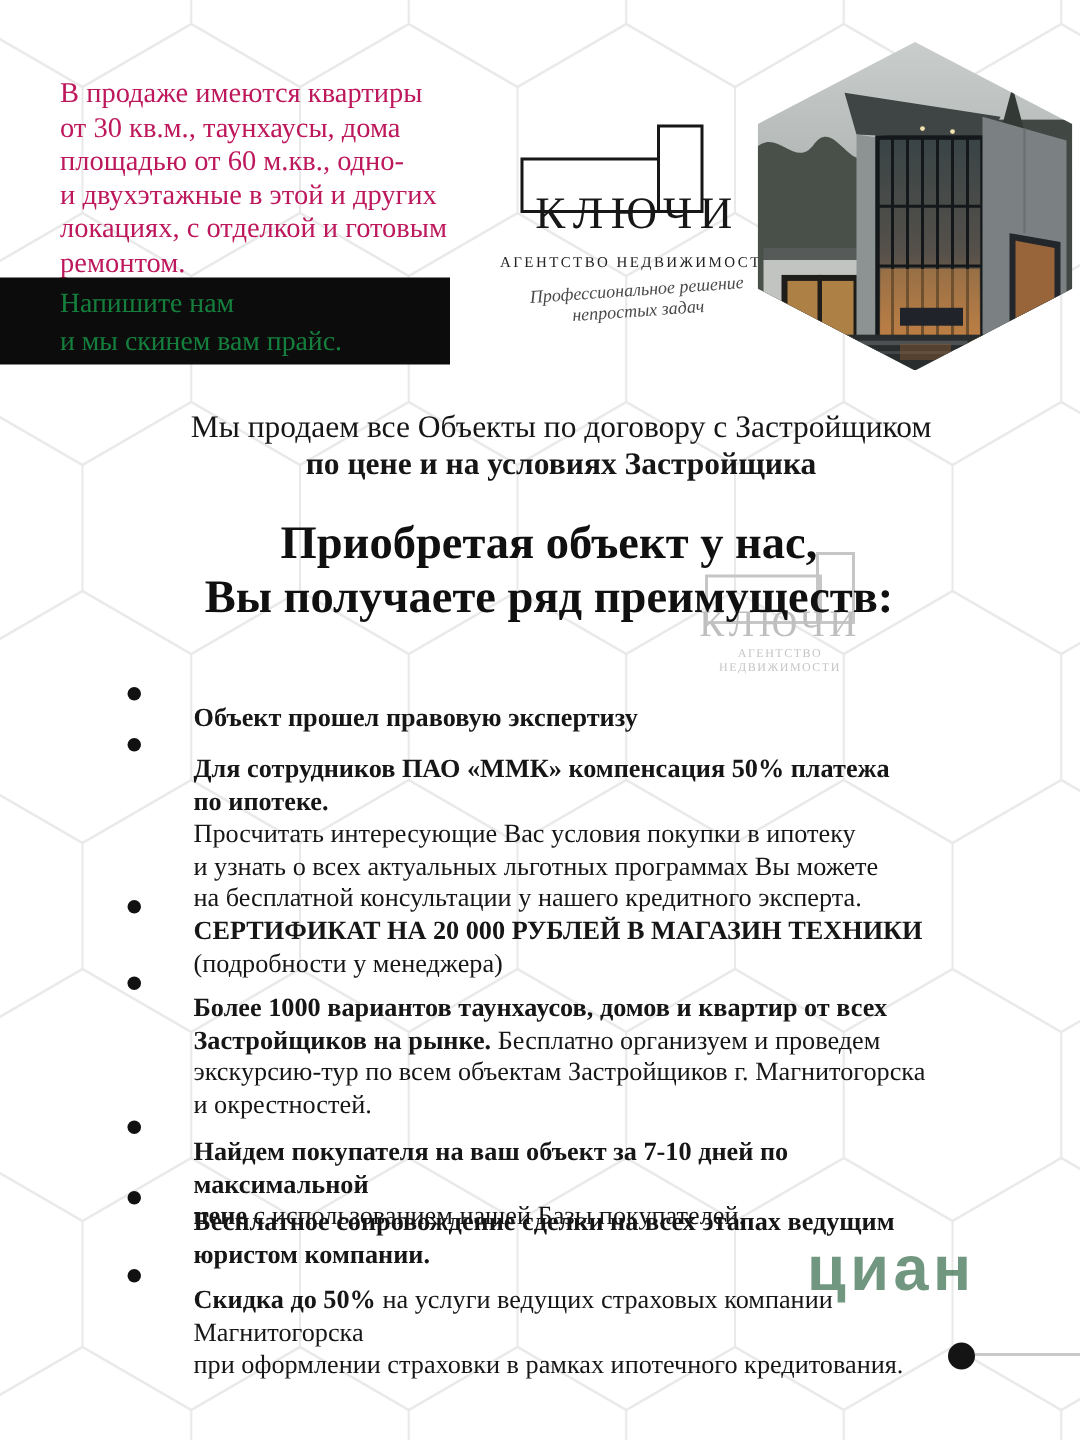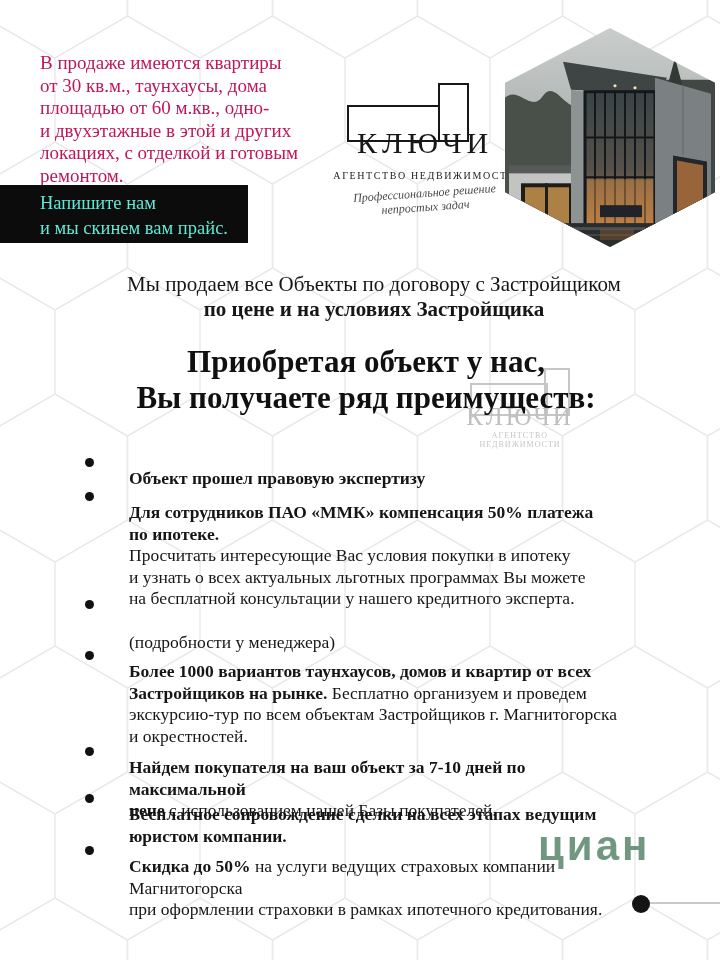--- a/index.html
+++ b/index.html
@@ -14,22 +14,22 @@
   .hexbg{position:absolute;left:0;top:0;z-index:0;}
 
   
   .intro{
     position:absolute;left:40px;top:52px;width:300px;z-index:2;
     font-size:19px;line-height:22.5px;color:#be185d;
   }
 
   
   .writeus{
-    position:absolute;left:0;top:185px;width:248px;height:58px;
-    background:#0c0c0c;color:#5eead4;z-index:2;
+    position:absolute;left:0;top:185px;width:300px;height:58px;
+    background:#0c0c0c;color:#15803d;z-index:2;
   }
   .writeus-inner{padding:6px 0 0 40px;font-size:18.5px;line-height:25px;}
 
   
   .logo{position:absolute;left:335px;top:80px;width:180px;height:150px;z-index:2;text-align:center;}
   .logo-rect-wide{position:absolute;left:12px;top:25px;width:89px;height:33px;border:2.5px solid #171717;}
   .logo-rect-tall{position:absolute;left:103px;top:3px;width:27px;height:55px;border:2.5px solid #171717;}
   .logo-name{position:absolute;left:0;top:46px;width:180px;font-size:30px;letter-spacing:5px;color:#171717;}
   .logo-sub{position:absolute;left:-10px;top:90px;width:200px;font-size:10px;letter-spacing:1.6px;color:#222;}
   .logo-tagline{
@@ -195,21 +195,21 @@
   <li class="benefit p2">
     <span class="bullet-dot"></span>
     <p class="btext pre"><b>Для сотрудников ПАО «ММК» компенсация 50% платежа
 по ипотеке.</b><span>
 Просчитать интересующие Вас условия покупки в ипотеку
 и узнать о всех актуальных льготных программах Вы можете
 на бесплатной консультации у нашего кредитного эксперта.</span></p>
   </li>
   <li class="benefit p3">
     <span class="bullet-dot"></span>
-    <p class="btext pre"><span>
+    <p class="btext pre"><b>СЕРТИФИКАТ НА 20 000 РУБЛЕЙ В МАГАЗИН ТЕХНИКИ</b><span>
 (подробности у менеджера)</span></p>
   </li>
   <li class="benefit p4">
     <span class="bullet-dot"></span>
     <p class="btext pre"><b>Более 1000 вариантов таунхаусов, домов и квартир от всех
 Застройщиков на рынке.</b><span> Бесплатно организуем и проведем
 экскурсию-тур по всем объектам Застройщиков г. Магнитогорска
 и окрестностей.</span></p>
   </li>
   <li class="benefit p5">

